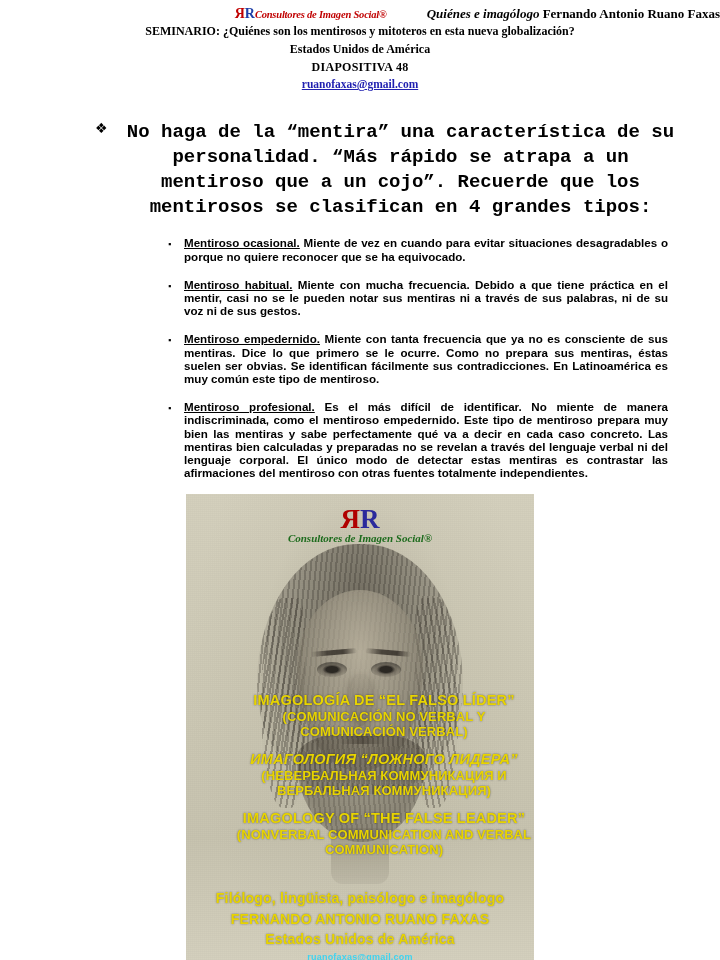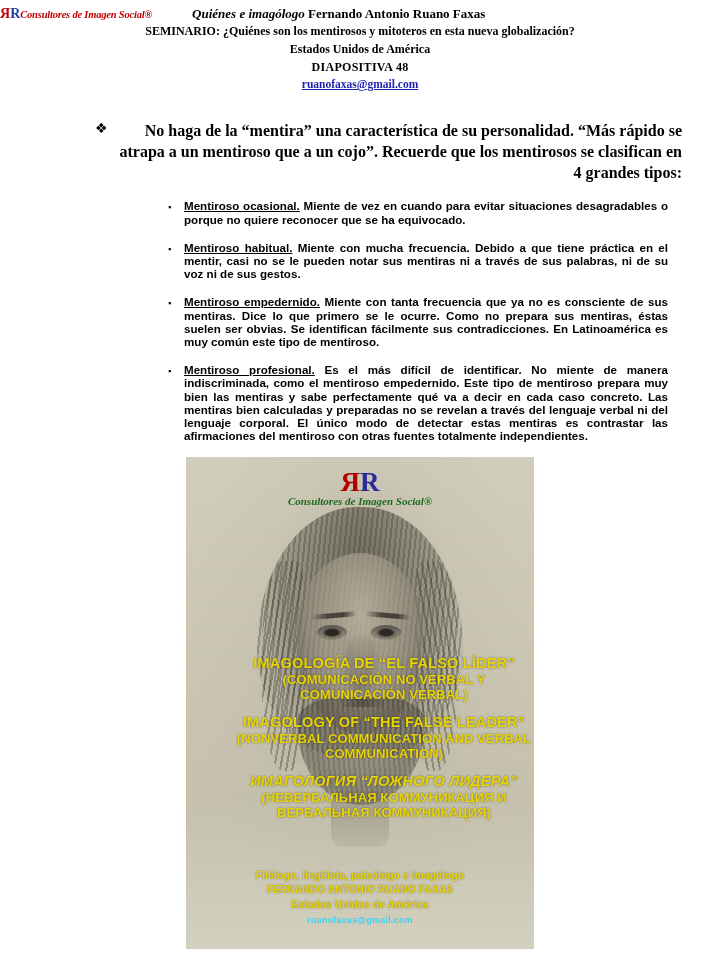--- a/index.html
+++ b/index.html
@@ -22,21 +22,21 @@
     box-sizing: border-box;
   }
 
   
   .header {
     text-align: center;
     padding-top: 6px;
   }
   .header-line1 {
     display: flex;
-    justify-content: flex-start;
+    justify-content: flex-end;
     align-items: baseline;
     gap: 40px;
     font-weight: bold;
     font-size: 12.5px;
     white-space: nowrap;
   }
   .brand {
     white-space: nowrap;
     font-family: "Liberation Serif", serif;
   }
@@ -98,25 +98,25 @@
     padding-right: 38px;
   }
   .lead-bullet {
     color: #000;
     font-size: 14px;
     line-height: 1.25;
     width: 24px;
     flex: 0 0 24px;
   }
   .lead-text {
-    font-family: Liberation Serif, serif;
-    font-weight: bold;
-    font-size: 16px;
+    font-family: Liberation Mono, monospace;
+    font-weight: bold;
+    font-size: 19px;
     line-height: 1.32;
-    text-align: right;
+    text-align: center;
   }
 
   .sublist {
     margin: 16px 0 0 0;
     padding-left: 168px;
     padding-right: 52px;
   }
   .sub-item {
     display: flex;
     margin-bottom: 15px;
@@ -331,21 +331,21 @@
   .poster-footer {
     position: absolute;
     left: 0; right: 0;
     bottom: 24px;
     z-index: 7;
     text-align: center;
     font-family: "Liberation Sans", sans-serif;
   }
   .pf-line {
     font-weight: bold;
-    font-size: 10px;
+    font-size: 14px;
     color: #e8d400;
     text-shadow: 0 0 2px rgba(0,0,0,0.45);
     line-height: 1.45;
     letter-spacing: 0.2px;
   }
   .pf-mail {
     font-weight: bold;
     font-size: 9px;
     color: #3fd2ef;
     margin-top: 3px;
@@ -426,26 +426,26 @@
         <span class="pl-r1">Я</span><span class="pl-r2">R</span>
         <span class="pl-sub">Consultores de Imagen Social®</span>
       </div>
 
       <div class="poster-texts">
         <div class="pt-block">
           <div class="pt-main">IMAGOLOGÍA DE “EL FALSO LÍDER”</div>
           <span class="pt-sub">(COMUNICACIÓN NO VERBAL Y COMUNICACIÓN VERBAL)</span>
         </div>
         <div class="pt-block">
+          <div class="pt-main ru">ИМАГОЛОГИЯ  “ЛОЖНОГО ЛИДЕРА”</div>
+          <span class="pt-sub">(НЕВЕРБАЛЬНАЯ КОММУНИКАЦИЯ И ВЕРБАЛЬНАЯ КОММУНИКАЦИЯ)</span>
+        </div>
+        <div class="pt-block">
           <div class="pt-main">IMAGOLOGY OF “THE FALSE LEADER”</div>
           <span class="pt-sub">(NONVERBAL COMMUNICATION AND VERBAL COMMUNICATION)</span>
-        </div>
-        <div class="pt-block">
-          <div class="pt-main ru">ИМАГОЛОГИЯ  “ЛОЖНОГО ЛИДЕРА”</div>
-          <span class="pt-sub">(НЕВЕРБАЛЬНАЯ КОММУНИКАЦИЯ И ВЕРБАЛЬНАЯ КОММУНИКАЦИЯ)</span>
         </div>
       </div>
 
       <div class="poster-footer">
         <div class="pf-line">Filólogo, lingüista, paisólogo e imagólogo</div>
         <div class="pf-line">FERNANDO  ANTONIO  RUANO  FAXAS</div>
         <div class="pf-line">Estados  Unidos  de  América</div>
         <div class="pf-mail">ruanofaxas@gmail.com</div>
       </div>
     </div>

